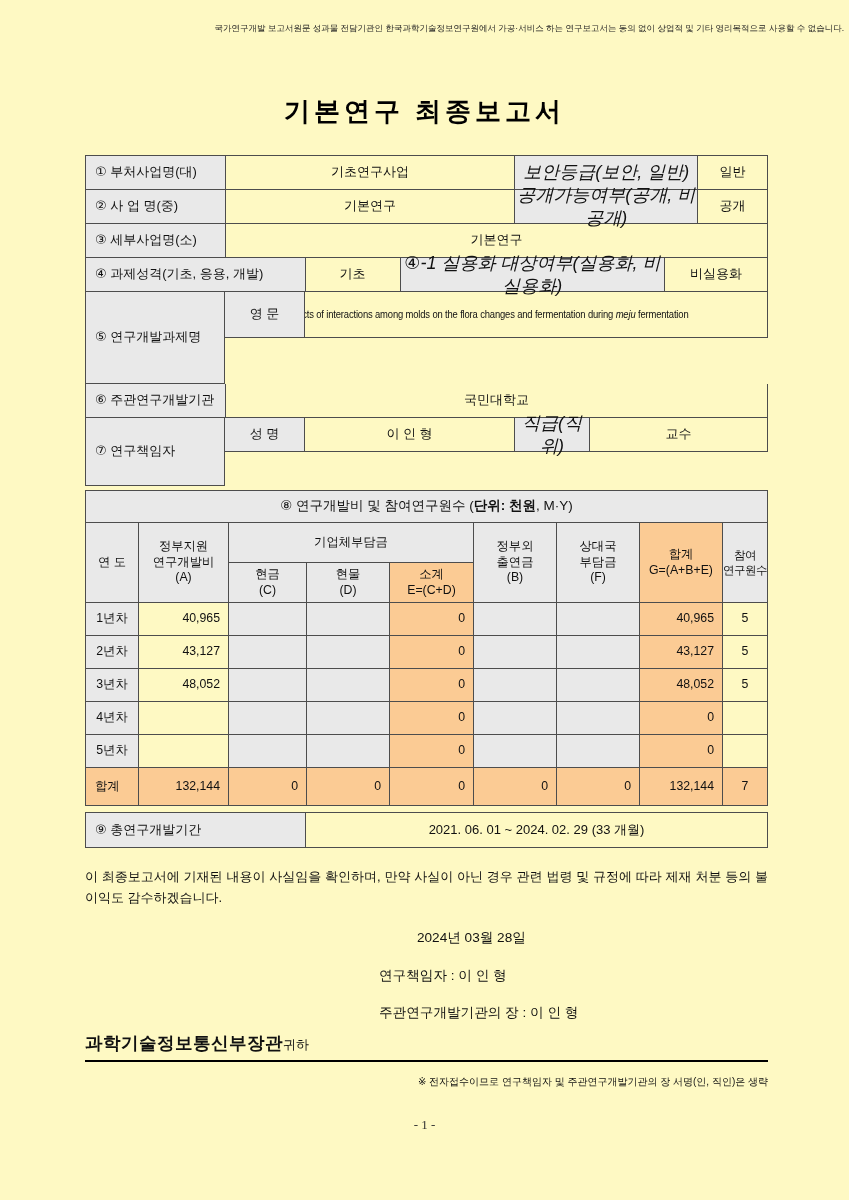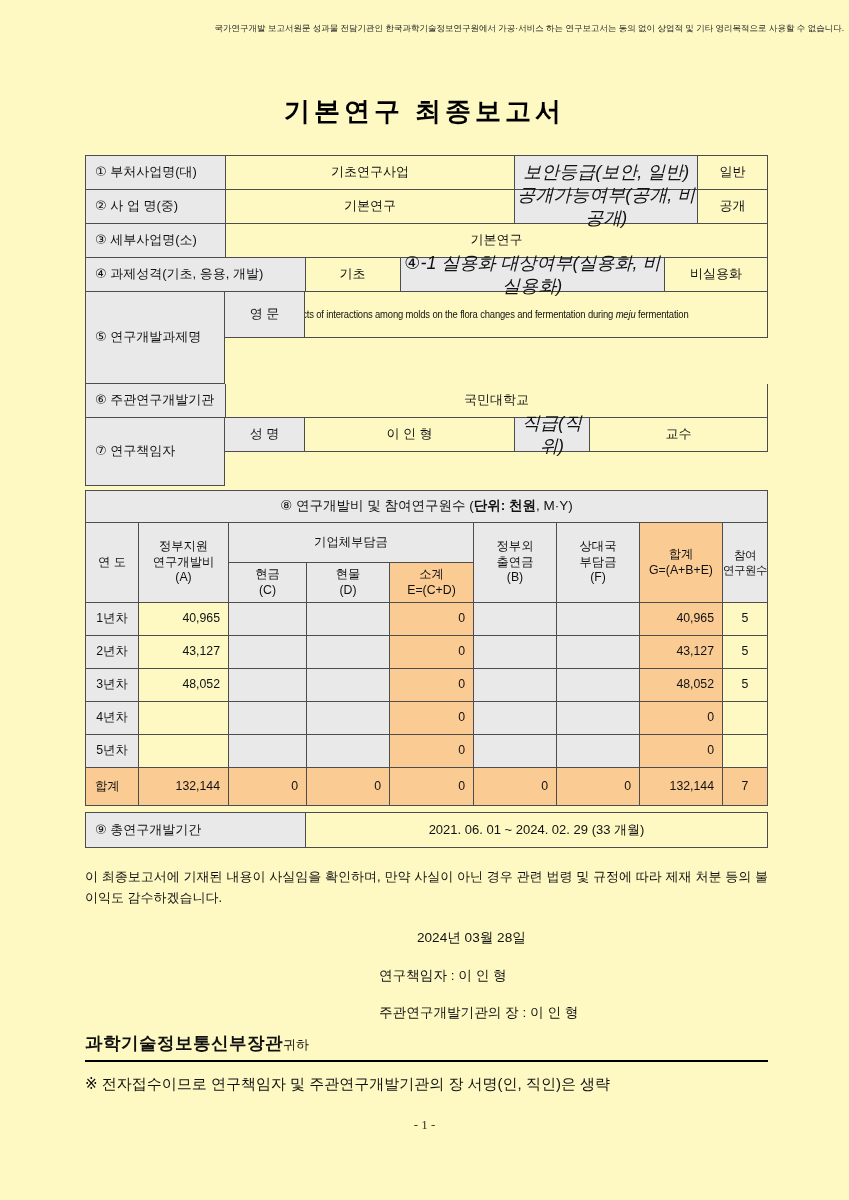--- a/index.html
+++ b/index.html
@@ -58,21 +58,21 @@
   .gap4{height:4px;}.gap6{height:6px;}
 
   .statement{margin-top:18px;font-size:13px;line-height:21px;text-align:justify;color:#111;}
   .date-line{margin-top:20px;margin-left:332px;font-size:13.6px;line-height:20px;}
   .sig-line{margin-top:18px;margin-left:294px;font-size:13.6px;line-height:20px;}
   .sig-line.second{margin-top:17px;}
   .recipient{margin-top:8px;padding-bottom:5px;border-bottom:2px solid #000;
              display:flex;align-items:baseline;}
   .recipient .big{font-size:17.5px;font-weight:bold;letter-spacing:0.5px;}
   .recipient .small-suffix{font-size:13px;}
-  .note{margin-top:13px;font-size:15px;}
+  .note{margin-top:13px;font-size:10px;text-align:right;}
 
   .page-num{position:absolute;top:1117px;left:0;width:100%;text-align:center;
             font-size:13px;color:#333;font-family:"Liberation Serif","DejaVu Serif",serif;}
 </style>
 </head>
 <body>
 
 <div class="page">
 
   <div class="disclaimer">국가연구개발 보고서원문 성과물 전담기관인 한국과학기술정보연구원에서 가공·서비스 하는 연구보고서는 동의 없이 상업적 및 기타 영리목적으로 사용할 수 없습니다.</div>

